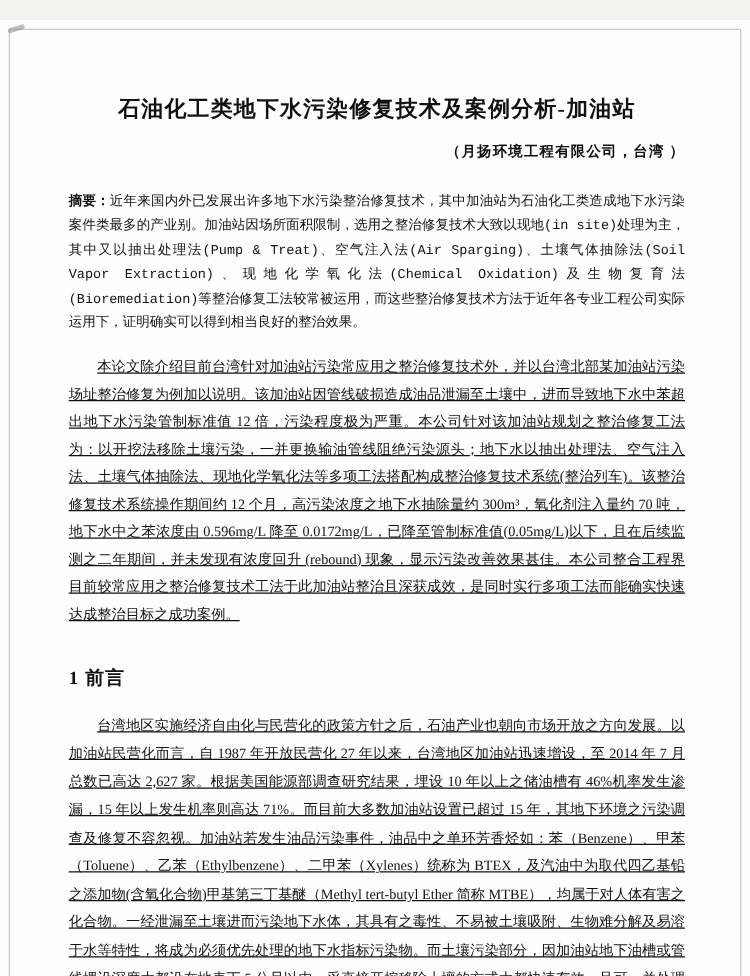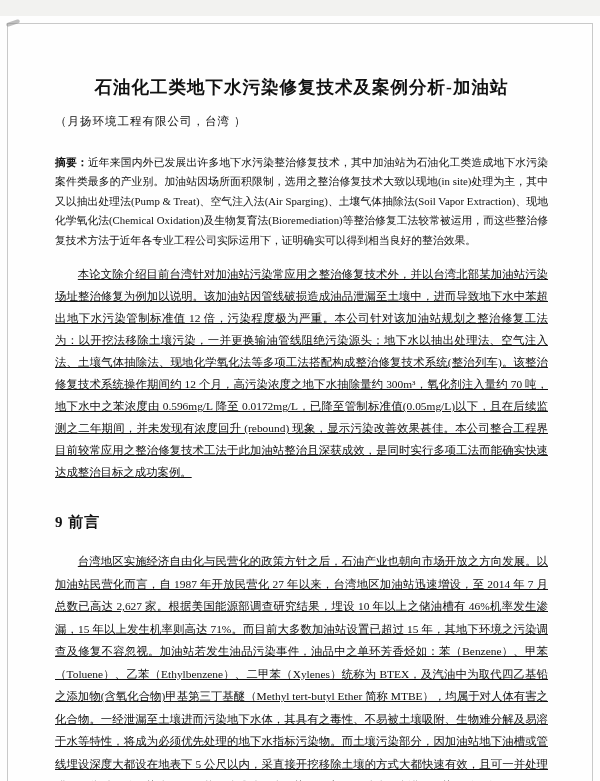--- a/index.html
+++ b/index.html
@@ -49,29 +49,31 @@
   }
   .authors {
     margin-top: 24px;
     font-size: 15px;
     text-align: center;
     letter-spacing: 4px;
   }
   .affiliation {
     margin-top: 15px;
     font-size: 11.5px;
-    text-align: left;
+    text-align: right;
     letter-spacing: 1px;
+    font-weight: bold;
   }
   .abstract {
     margin-top: 24px;
     font-size: 10.8px;
     line-height: 19.5px;
     text-align: justify;
     text-justify: inter-ideograph;
+    font-family: Liberation Mono, monospace;
   }
   .abstract .abstract-label {
     font-weight: bold;
   }
   .para {
     margin: 0;
     font-size: 11.4px;
     line-height: 22px;
     text-align: justify;
     text-justify: inter-ideograph;
@@ -112,19 +114,19 @@
 
     <div class="title">石油化工类地下水污染修复技术及案例分析-加油站</div>
 
 
     <div class="affiliation">（月扬环境工程有限公司，台湾 ）</div>
 
     <p class="abstract"><span class="abstract-label">摘要：</span><span>近年来国内外已发展出许多地下水污染整治修复技术，其中加油站为石油化工类造成地下水污染案件类最多的产业别。加油站因场所面积限制，选用之整治修复技术大致以现地(in site)处理为主，其中又以抽出处理法(Pump &amp; Treat)、空气注入法(Air Sparging)、土壤气体抽除法(Soil Vapor Extraction)、现地化学氧化法(Chemical Oxidation)及生物复育法(Bioremediation)等整治修复工法较常被运用，而这些整治修复技术方法于近年各专业工程公司实际运用下，证明确实可以得到相当良好的整治效果。</span></p>
 
     <p class="para overview">本论文除介绍目前台湾针对加油站污染常应用之整治修复技术外，并以台湾北部某加油站污染场址整治修复为例加以说明。该加油站因管线破损造成油品泄漏至土壤中，进而导致地下水中苯超出地下水污染管制标准值 12 倍，污染程度极为严重。本公司针对该加油站规划之整治修复工法为：以开挖法移除土壤污染，一并更换输油管线阻绝污染源头；地下水以抽出处理法、空气注入法、土壤气体抽除法、现地化学氧化法等多项工法搭配构成整治修复技术系统(整治列车)。该整治修复技术系统操作期间约 12 个月，高污染浓度之地下水抽除量约 300m³，氧化剂注入量约 70 吨，地下水中之苯浓度由 0.596mg/L 降至 0.0172mg/L，已降至管制标准值(0.05mg/L)以下，且在后续监测之二年期间，并未发现有浓度回升 (rebound) 现象，显示污染改善效果甚佳。本公司整合工程界目前较常应用之整治修复技术工法于此加油站整治且深获成效，是同时实行多项工法而能确实快速达成整治目标之成功案例。</p>
 
-    <div class="section-heading s1">9 前言</div>
+    <div class="section-heading s1">1 前言</div>
 
     <p class="para section-body">台湾地区实施经济自由化与民营化的政策方针之后，石油产业也朝向市场开放之方向发展。以加油站民营化而言，自 1987 年开放民营化 27 年以来，台湾地区加油站迅速增设，至 2014 年 7 月总数已高达 2,627 家。根据美国能源部调查研究结果，埋设 10 年以上之储油槽有 46%机率发生渗漏，15 年以上发生机率则高达 71%。而目前大多数加油站设置已超过 15 年，其地下环境之污染调查及修复不容忽视。加油站若发生油品污染事件，油品中之单环芳香烃如：苯（Benzene）、甲苯（Toluene）、乙苯（Ethylbenzene）、二甲苯（Xylenes）统称为 BTEX，及汽油中为取代四乙基铅之添加物(含氧化合物)甲基第三丁基醚（Methyl tert-butyl Ether 简称 MTBE），均属于对人体有害之化合物。一经泄漏至土壤进而污染地下水体，其具有之毒性、不易被土壤吸附、生物难分解及易溶于水等特性，将成为必须优先处理的地下水指标污染物。而土壤污染部分，因加油站地下油槽或管线埋设深度大都设在地表下 5 公尺以内，采直接开挖移除土壤的方式大都快速有效，且可一并处理泄漏源头以阻绝污染来源；但若已造成地下水污染，则亦需针对地下水进行污染整治修复。</p>
 
   </div>
 
 </div>
 
 </body></html>

